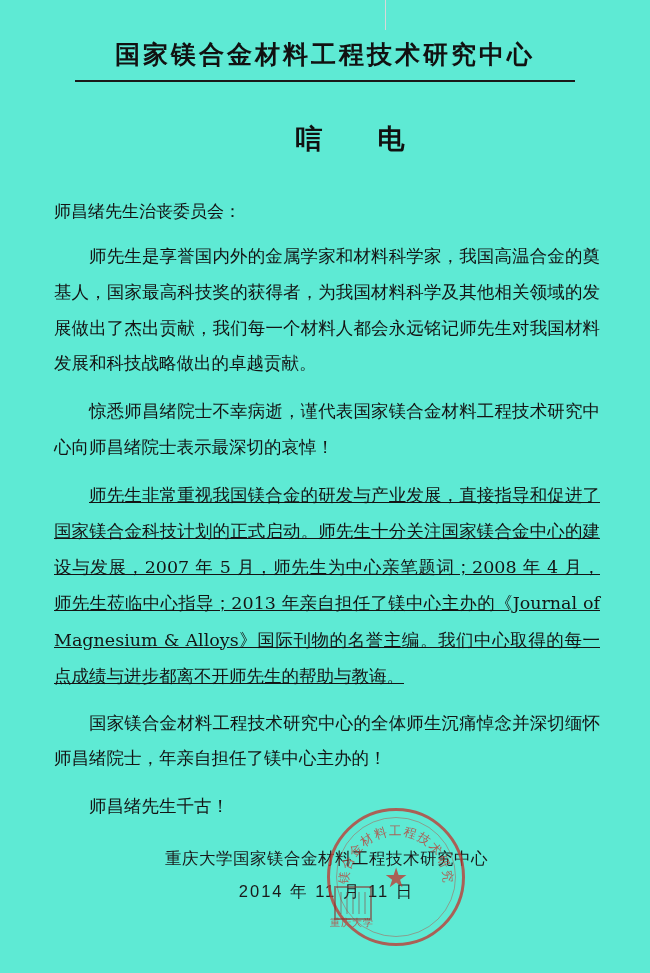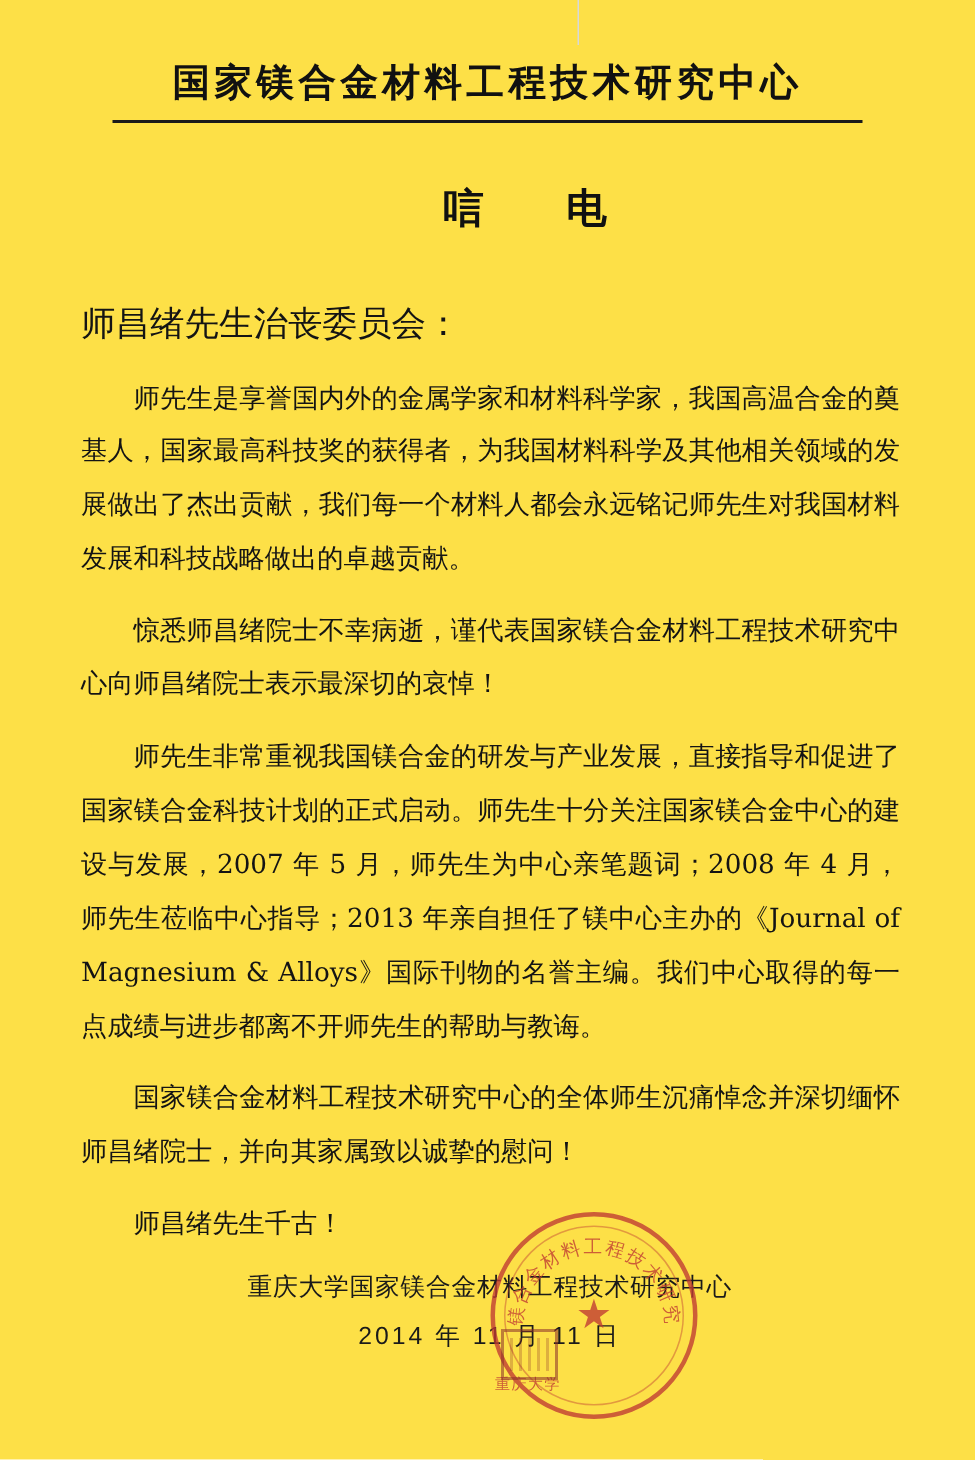--- a/index.html
+++ b/index.html
@@ -12,21 +12,21 @@
     height: 973px;
     position: relative;
     font-family: "DejaVu Sans", sans-serif;
     color: #1a1a1a;
     overflow: hidden;
   }
 
   .page {
     position: absolute;
     inset: 0;
-    background: #fde047;
+    background: #5eead4;
   }
 
   
   .scan-line {
     position: absolute;
     left: 385px;
     top: 0;
     width: 1px;
     height: 30px;
     background: #d8d8d8;
@@ -72,39 +72,40 @@
 
   .body-text {
     position: absolute;
     top: 198px;
     left: 54px;
     width: 546px;
   }
 
   .salutation {
     font-family: "DejaVu Serif", serif;
-    font-size: 23px;
+    font-size: 17px;
     line-height: 1.6;
     color: #141414;
     margin-bottom: 14px;
   }
 
   p.para {
     font-family: "DejaVu Serif", serif;
     font-size: 17.5px;
     line-height: 2.04;
     color: #141414;
     margin: 0 0 12px 0;
     text-align: justify;
     text-justify: inter-ideograph;
     text-indent: 2em;
   }
 
   p.para.loose {
     line-height: 2.06;
+    text-decoration: underline;
   }
 
   .closing {
     font-family: "DejaVu Serif", serif;
     font-size: 17.5px;
     line-height: 2.0;
     color: #141414;
     text-indent: 2em;
   }
 
@@ -195,21 +196,21 @@
   </div>
   <div class="rule"></div>
 
   <div class="doc-type">唁　电</div>
 
   <div class="body-text">
     <div class="salutation">师昌绪先生治丧委员会：</div>
     <p class="para">师先生是享誉国内外的金属学家和材料科学家，我国高温合金的奠基人，国家最高科技奖的获得者，为我国材料科学及其他相关领域的发展做出了杰出贡献，我们每一个材料人都会永远铭记师先生对我国材料发展和科技战略做出的卓越贡献。</p>
     <p class="para">惊悉师昌绪院士不幸病逝，谨代表国家镁合金材料工程技术研究中心向师昌绪院士表示最深切的哀悼！</p>
     <p class="para loose">师先生非常重视我国镁合金的研发与产业发展，直接指导和促进了国家镁合金科技计划的正式启动。师先生十分关注国家镁合金中心的建设与发展，2007 年 5 月，师先生为中心亲笔题词；2008 年 4 月，师先生莅临中心指导；2013 年亲自担任了镁中心主办的《Journal of Magnesium &amp; Alloys》国际刊物的名誉主编。我们中心取得的每一点成绩与进步都离不开师先生的帮助与教诲。</p>
-    <p class="para">国家镁合金材料工程技术研究中心的全体师生沉痛悼念并深切缅怀师昌绪院士，并向其家属致以诚挚的慰问！</p>
+    <p class="para">国家镁合金材料工程技术研究中心的全体师生沉痛悼念并深切缅怀师昌绪院士，年亲自担任了镁中心主办的！</p>
     <div class="closing">师昌绪先生千古！</div>
   </div>
 
   <div class="signature-block">
     <div class="sig-line">重庆大学国家镁合金材料工程技术研究中心</div>
     <div class="sig-date">2014 年 11 月 11 日</div>
   </div>
 
   <div class="seal">
     <div class="seal-inner"></div>

